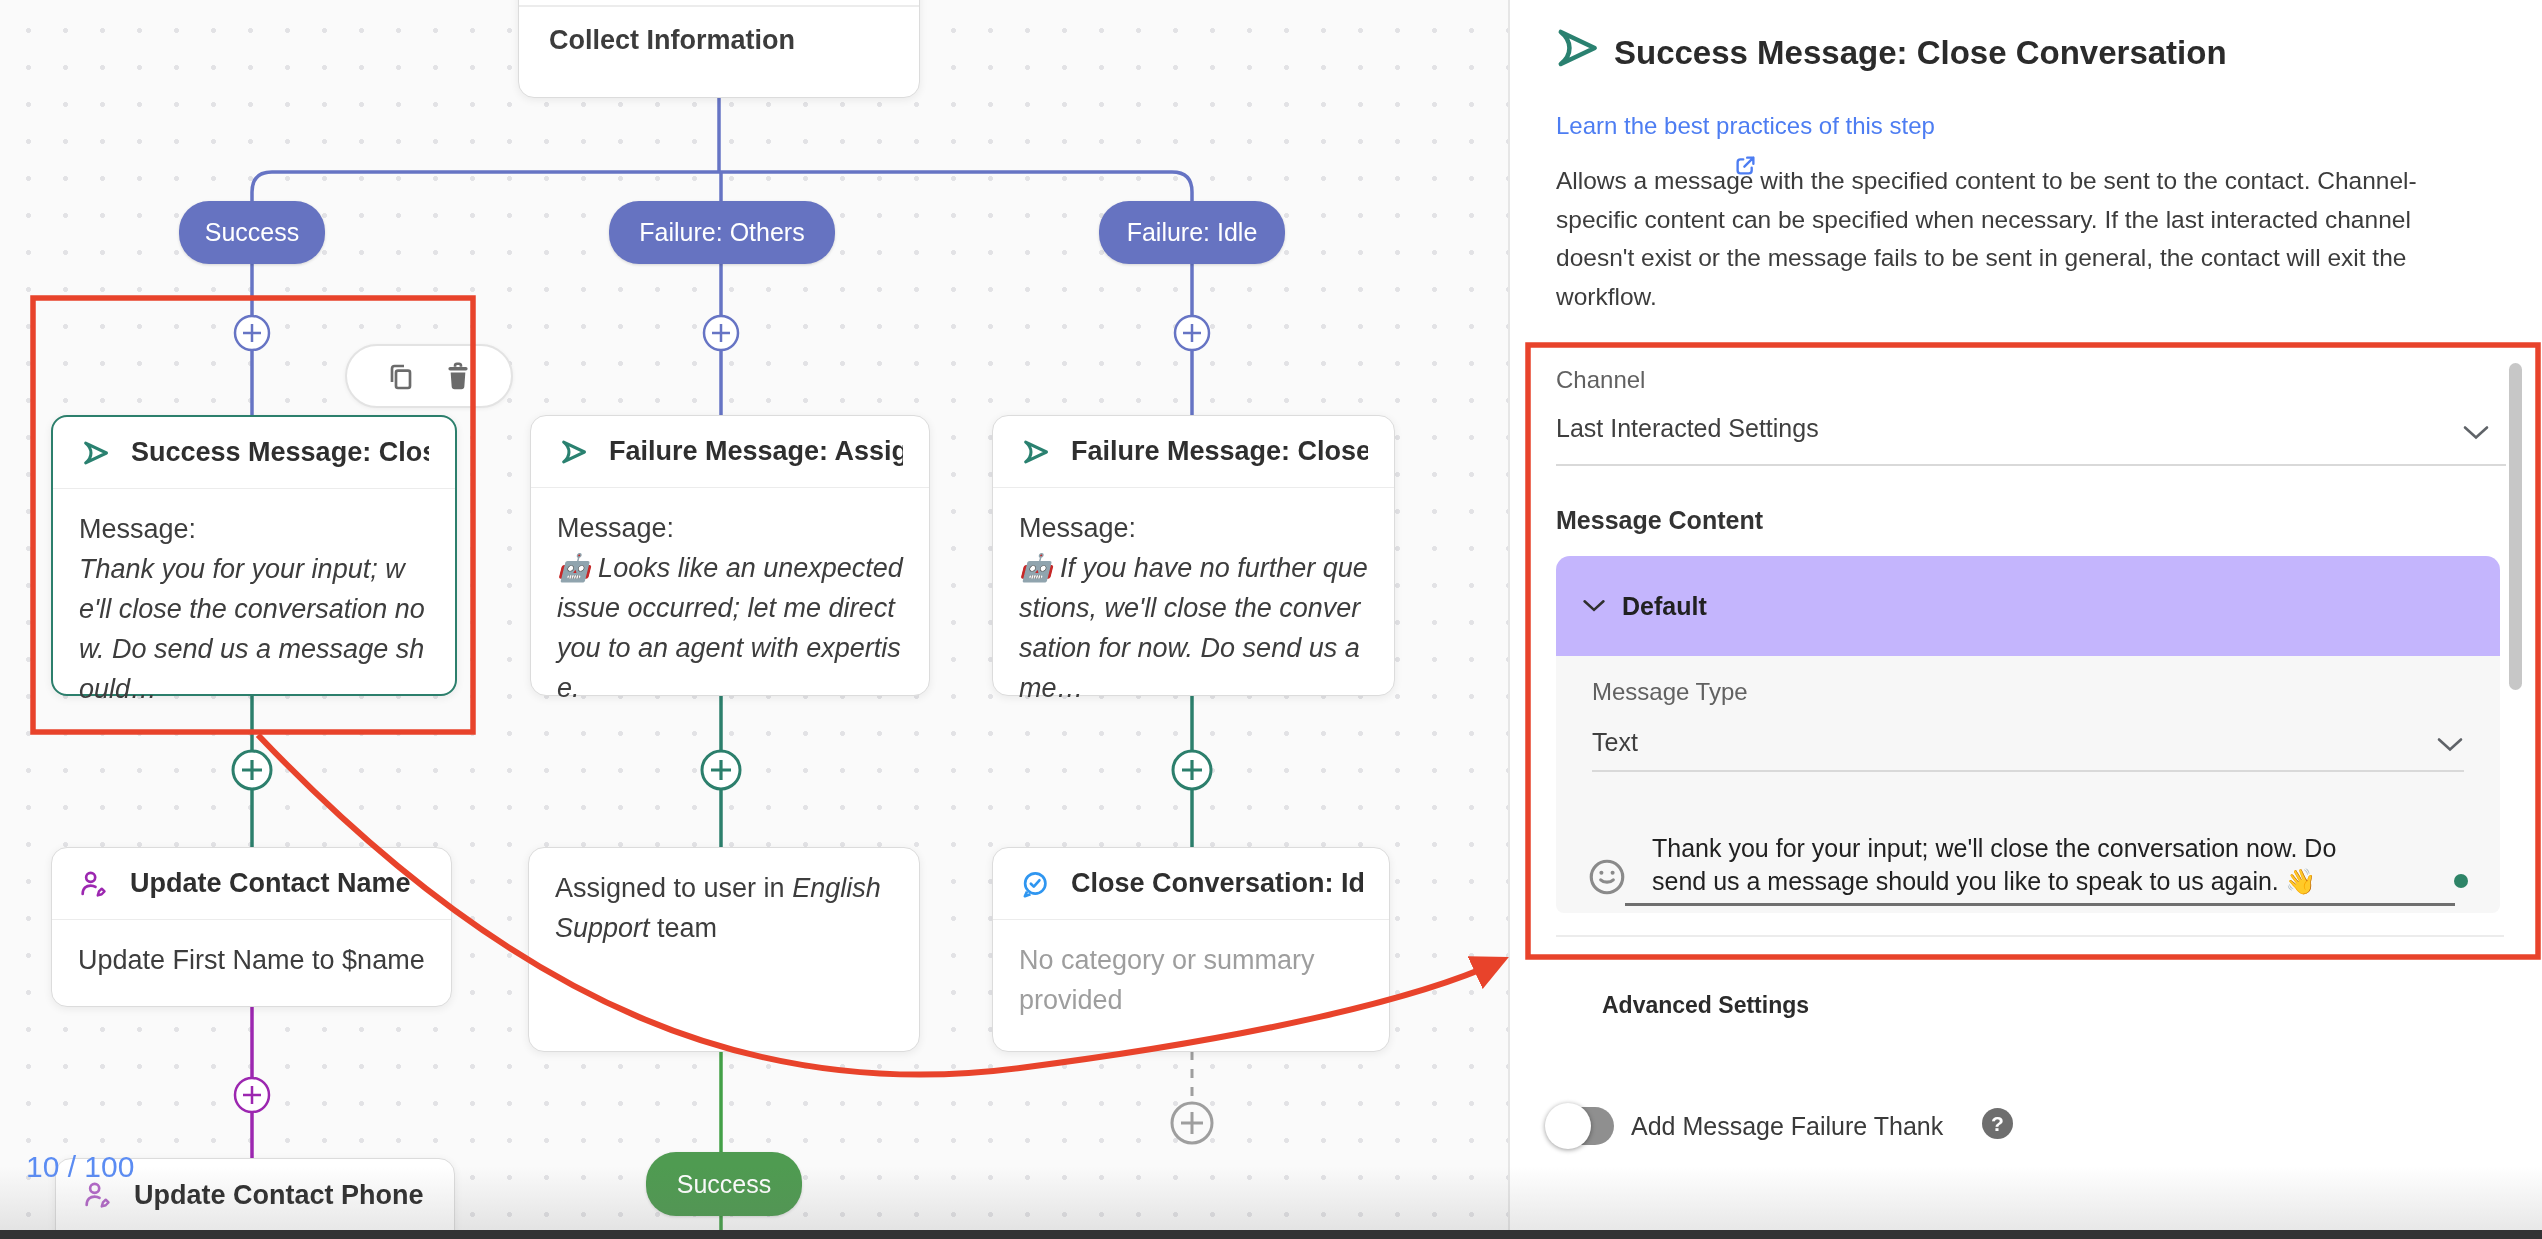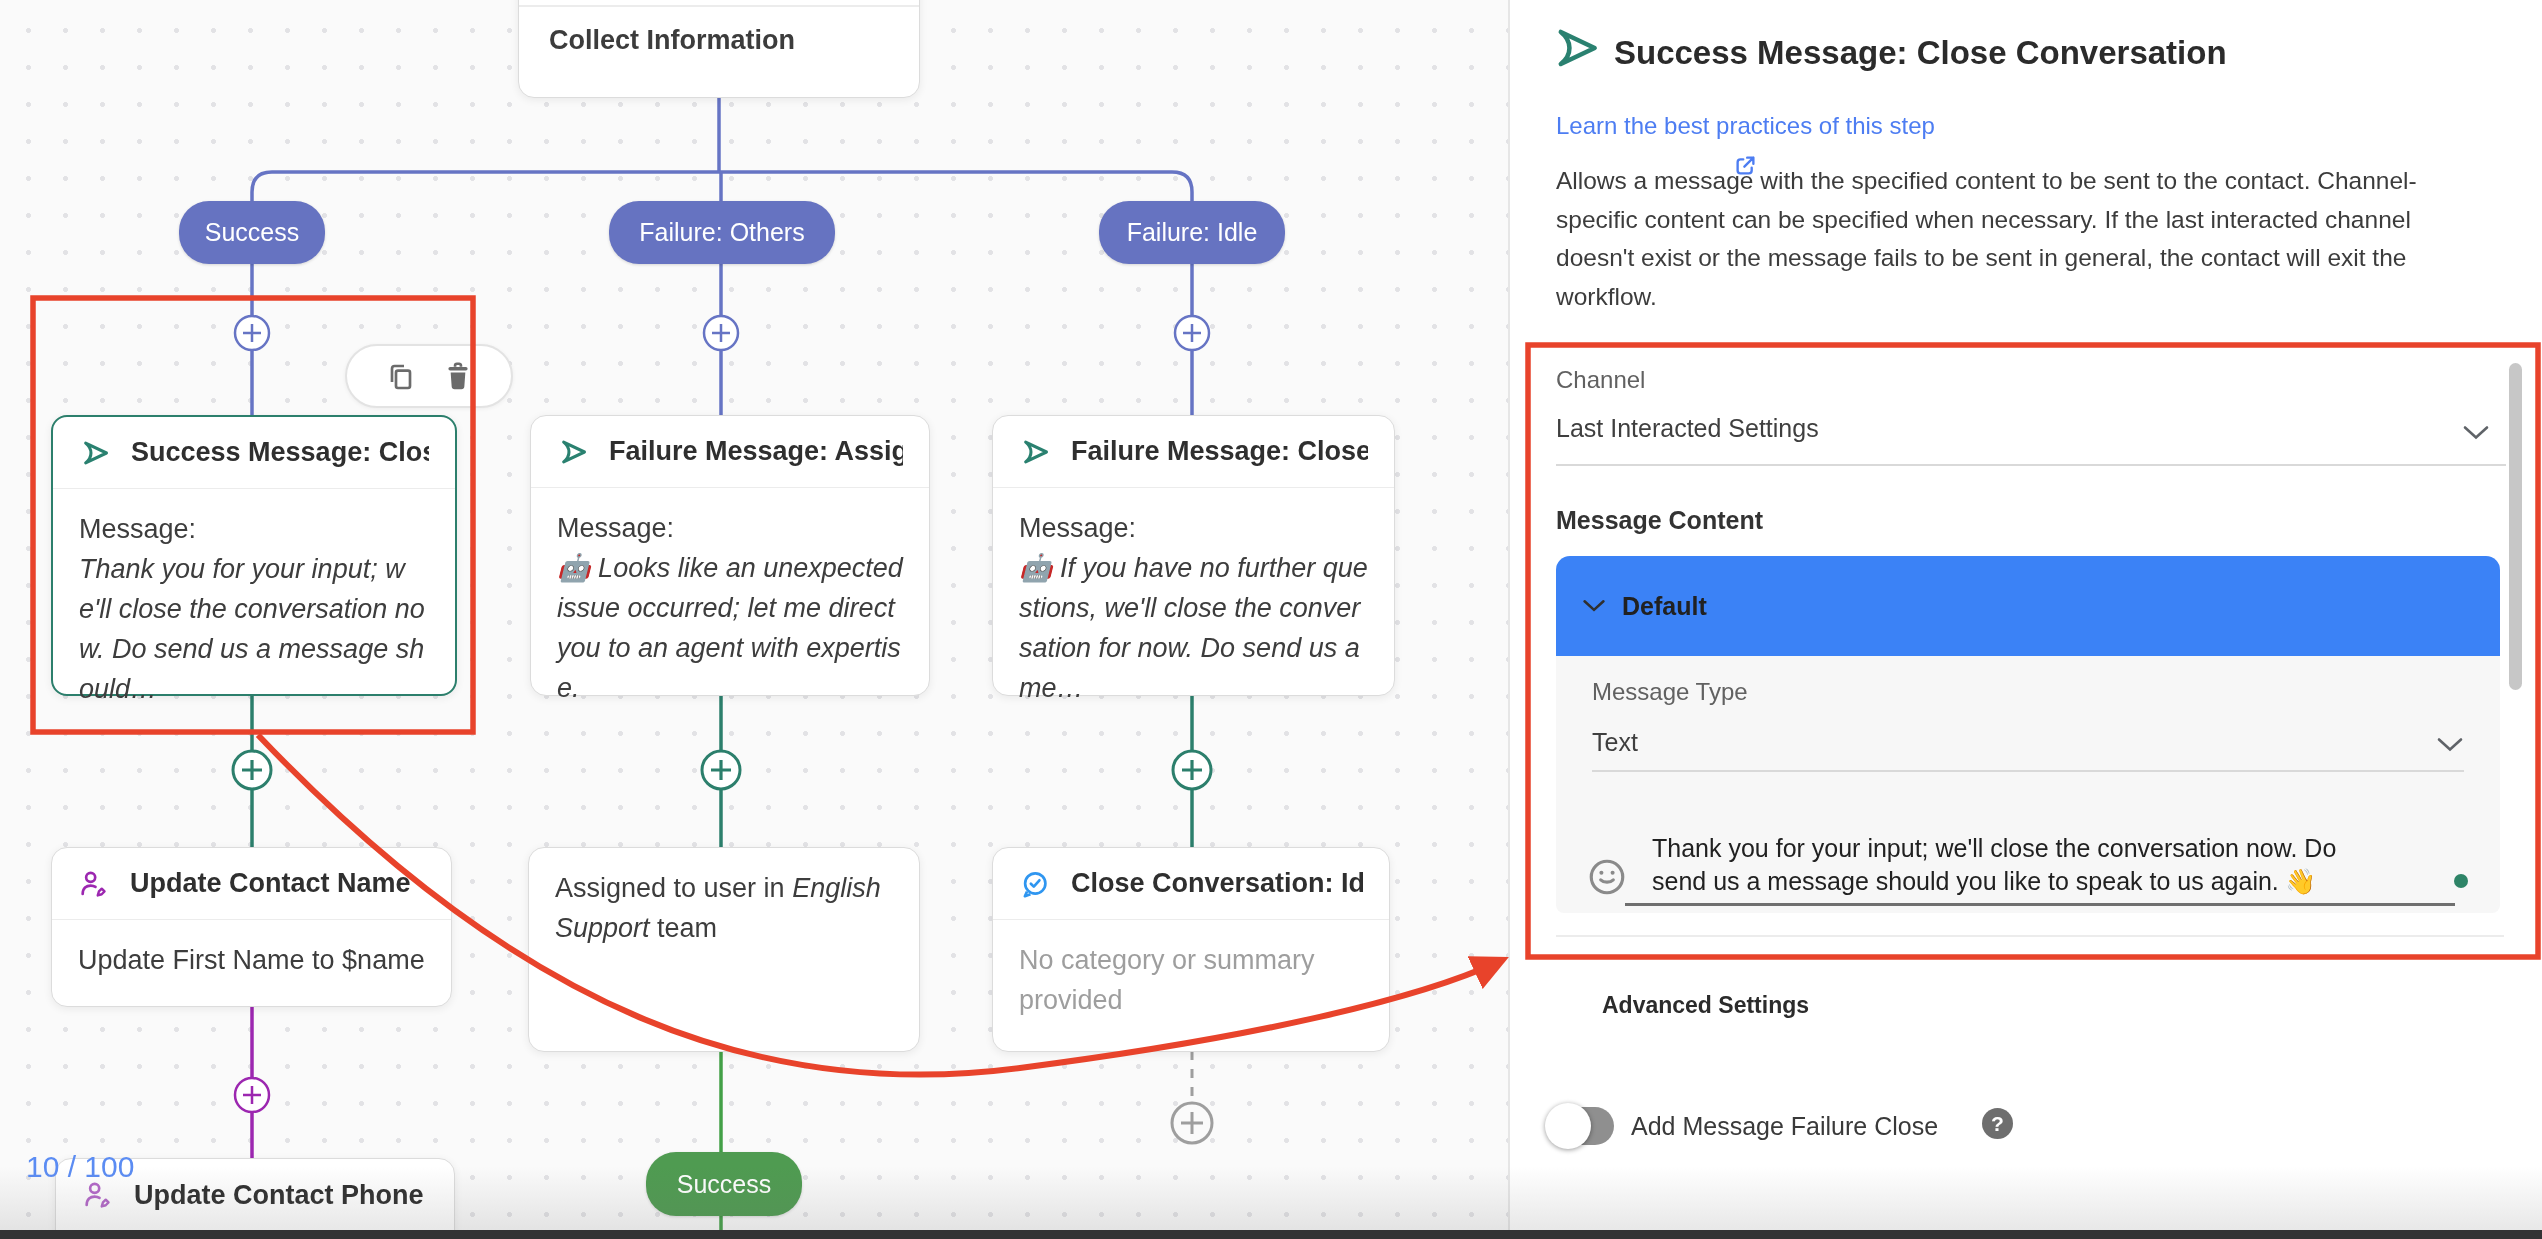--- a/index.html
+++ b/index.html
@@ -51,21 +51,21 @@
   #panel-title { font-size:33px; font-weight:bold; color:#2b2b2b; }
   #panel-link-row { display:flex; align-items:center; gap:12px; color:#4d7df2; font-size:24px; cursor:pointer; }
   #panel-desc { width:905px; font-size:24.5px; line-height:38.5px; color:#3c3c3c; }
   .field-label { font-size:24px; color:#616161; }
   .field-value { font-size:25px; color:#3f3f3f; }
   .underline { height:1.5px; background:#d9d9d9; }
   .section-label { font-size:25px; font-weight:bold; color:#333333; }
 
   #accordion { left:44px; top:556px; width:944px; }
   #accordion-head {
-    position:relative; height:100px; background:#3b82f6; border-radius:14px 14px 0 0;
+    position:relative; height:100px; background:#c4b5fd; border-radius:14px 14px 0 0;
     display:flex; align-items:center; padding-left:26px; cursor:pointer;
   }
   #accordion-head .acc-label { font-size:25px; font-weight:bold; color:#212121; margin-left:16px; }
   #accordion-body { position:relative; height:257px; background:#f7f7f7; border-radius:0 0 8px 8px; }
 
   #green-dot { width:14px; height:14px; border-radius:50%; background:#2e8467; }
   #msg-text { width:745px; font-size:25px; line-height:33px; color:#212121; }
   #msg-underline { width:830px; height:3px; background:#6f6f6f; }
   .thin-divider { height:2px; background:#ececec; }
 
@@ -316,21 +316,21 @@
     </div>
   </div>
 
   <div class="abs thin-divider" style="left:44px; top:935px; width:948px;"></div>
 
   <div class="abs" style="left:44px; top:992px; font-size:23px; font-weight:bold; color:#2b2b2b;margin-left:46px;">Advanced Settings</div>
 
   <div class="abs" id="toggle-track" style="left:40px; top:1107px;">
     <div id="toggle-knob"></div>
   </div>
-  <div class="abs" style="left:119px; top:1112px; font-size:25px; color:#3a3a3a;">Add Message Failure Close</div>
+  <div class="abs" style="left:119px; top:1112px; font-size:25px; color:#3a3a3a;">Add Message Failure Thank</div>
   <div class="abs" id="help-badge" style="left:470px; top:1108px;">
     <span>?</span>
   </div>
 
   <div class="abs" id="scroll-thumb"></div>
 </div>
 
 <svg id="annotations" width="2542" height="1239">
   <defs>
     <marker id="arrowhead" markerWidth="8" markerHeight="8" refX="4.2" refY="3" orient="auto">

